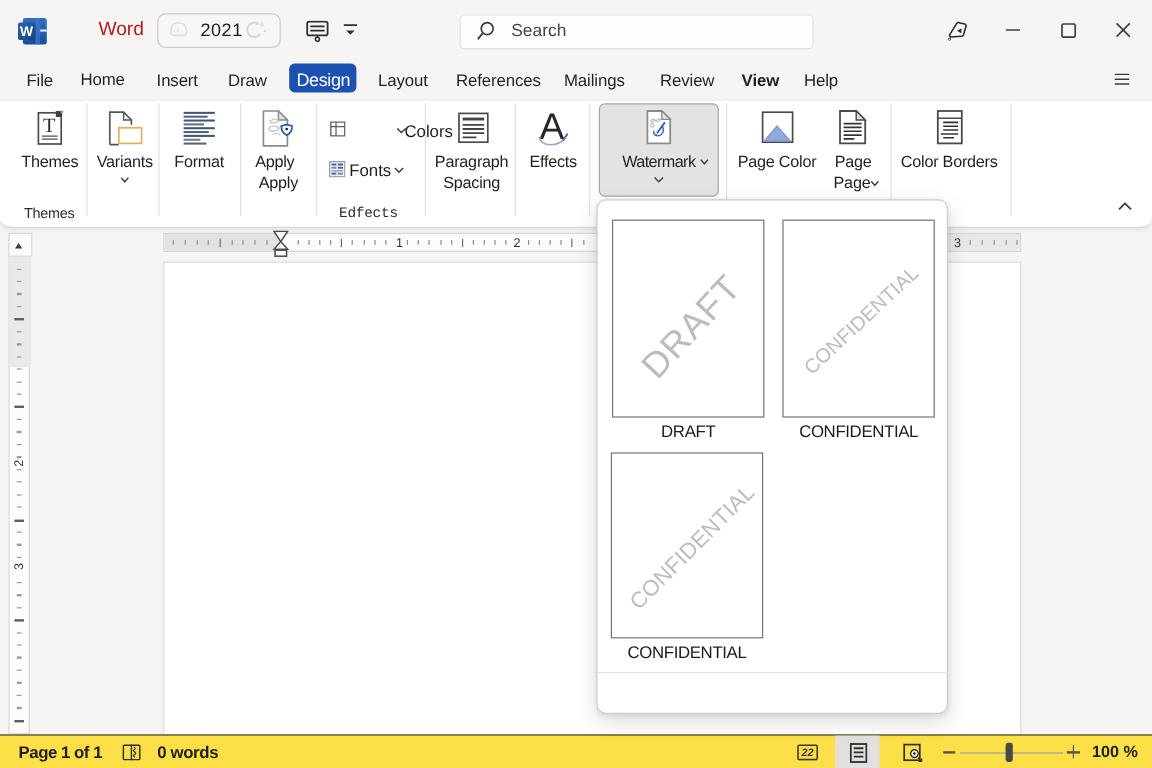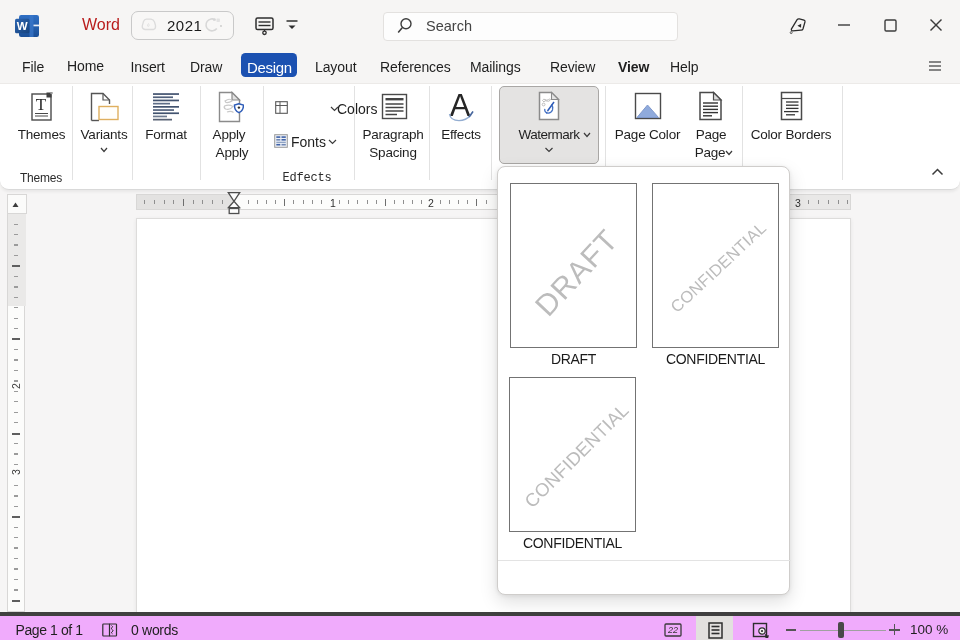--- a/index.html
+++ b/index.html
@@ -5,22 +5,22 @@
   * { margin:0; padding:0; box-sizing:border-box; }
   html,body { width:960px; height:640px; overflow:hidden; }
   body { font-family:"Liberation Sans", sans-serif; position:relative; background:#f6f5f4; }
   .abs { position:absolute; }
   .titlebar { left:0; top:0; width:960px; height:48px; }
   .menubar { left:0; top:48px; width:960px; height:36px; }
   .ribbon { left:0; top:84px; width:960px; height:106px; background:#fff;
             border-bottom:1px solid #d9d9d9; border-radius:0 0 9px 9px;
             box-shadow:0 2px 3px rgba(0,0,0,0.06); z-index:2; }
   .docarea { left:0; top:190px; width:960px; height:422px; background:#f6f5f5; z-index:1; }
-  .statusbar { left:0; top:612px; width:960px; height:28px; background:#f0abfc;
-               border-top:4px solid #404040; z-index:3; }
+  .statusbar { left:0; top:612px; width:960px; height:28px; background:#fde047;
+               border-top:1px solid #404040; z-index:3;font-weight:bold; }
   .sep { position:absolute; top:2px; width:1px; height:94px; background:#e2e2e2; }
   .rlabel { position:absolute; font-size:13.5px; color:#1f1f1f; text-align:center; white-space:nowrap; transform:translateX(-50%); letter-spacing:-0.2px;}
   .glabel { position:absolute; font-size:12px; color:#2b2b2b; text-align:center; white-space:nowrap; transform:translateX(-50%); letter-spacing:-0.2px;}
   .chev { position:absolute; transform:translateX(-50%); }
   .menuitem { position:absolute; top:0; font-size:14px; color:#1f1f1f; letter-spacing:-0.1px; }
 </style>
 </head>
 <body>
 <div class="abs titlebar" id="titlebar">
 

